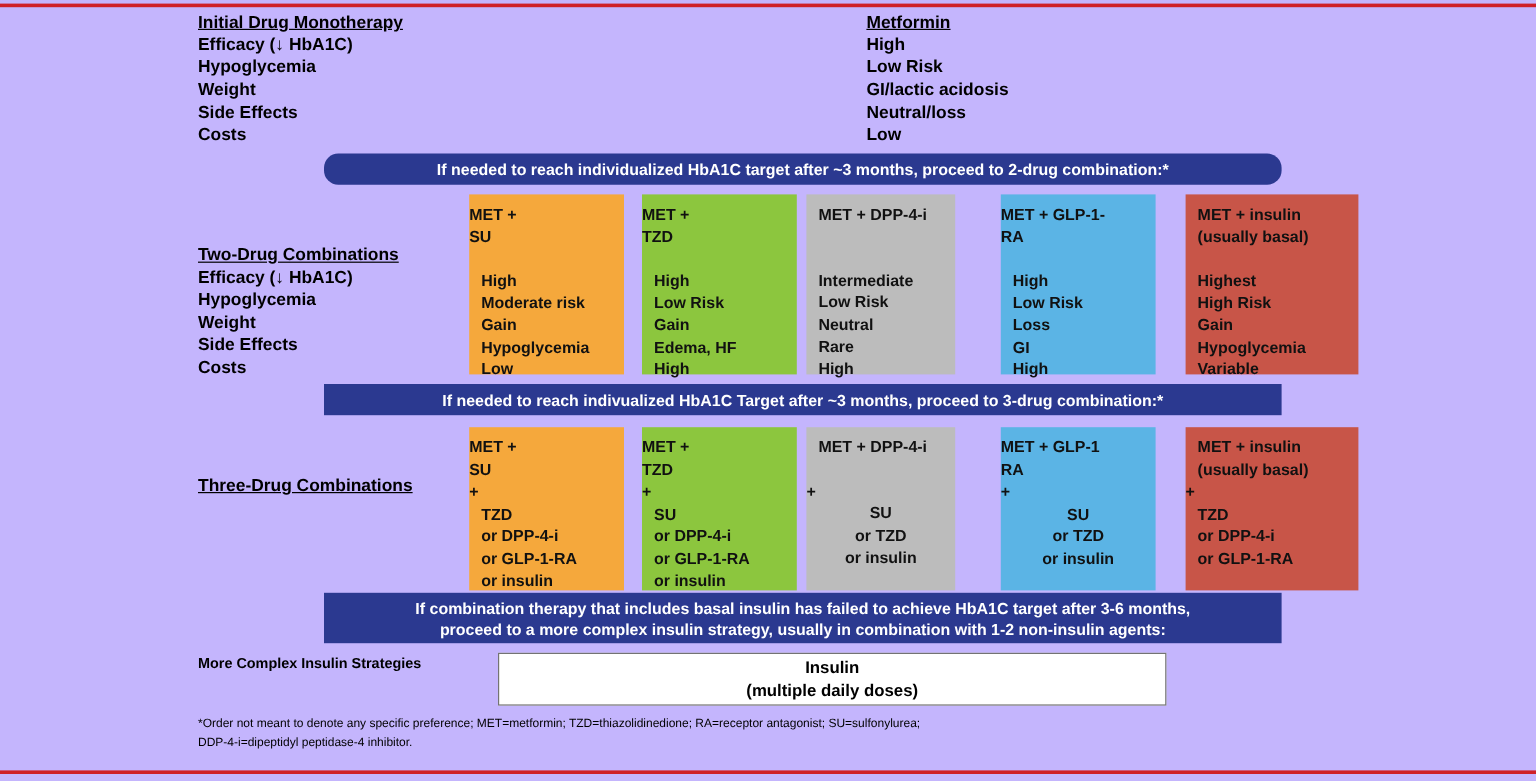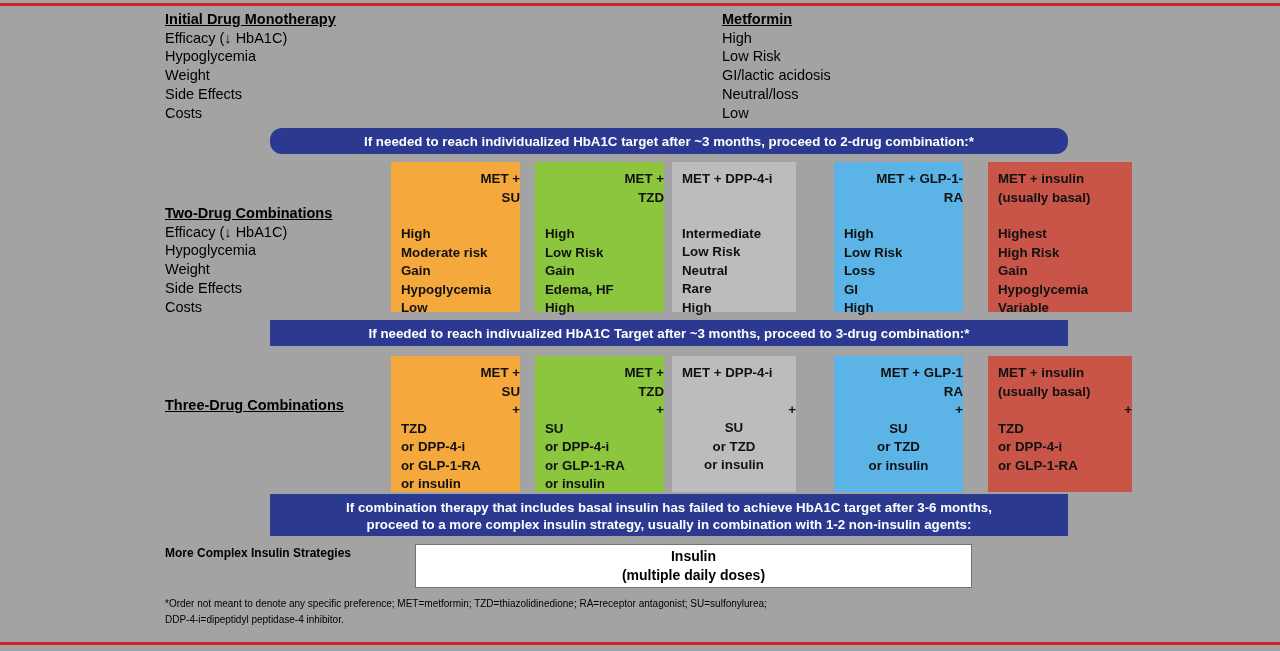--- a/index.html
+++ b/index.html
@@ -9,41 +9,41 @@
   }
   body {
     font-family: "Liberation Sans", sans-serif;
     color: #000000;
   }
   #page {
     position: relative;
     width: 1280px;
     height: 651px;
     overflow: hidden;
-    background: #a3a3a3;
+    background: #c4b5fd;
   }
   .rule {
     position: absolute;
     left: 0;
     width: 1280px;
     height: 3px;
     background: #cf2027;
   }
   .rule.top { top: 3px; }
   .rule.bottom { top: 642px; }
 
   
   .abs { position: absolute; }
 
   
   .mono-labels { left: 165px; top: 10px; width: 420px; }
   .mono-values { left: 722px; top: 10px; width: 330px; }
   .stat-line {
     font-size: 14.5px;
-    font-weight: normal;
+    font-weight: bold;
     line-height: 18.7px;
     white-space: nowrap;
   }
   .stat-head {
     font-size: 14.5px;
     font-weight: bold;
     line-height: 18.7px;
     text-decoration: underline;
     white-space: nowrap;
   }
@@ -78,21 +78,21 @@
   .card {
     position: absolute;
     box-sizing: border-box;
     padding: 8px 0 6px 0;
     font-size: 13.3px;
     font-weight: bold;
     line-height: 18.5px;
     color: #111111;
   }
   .card .hdr { white-space: nowrap; }
-  .card .hdr.ctr  { text-align: right; }
+  .card .hdr.ctr  { text-align: left; }
   .card .hdr.left { text-align: left; padding-left: 10px; }
   .card .gap { height: 18px; }
   .card .val {
     padding-left: 10px;
     white-space: nowrap;
     text-align: left;
   }
   .card .val.ctr { padding-left: 0; text-align: center; }
 
   .col-su   { background: #f5a83c; }

